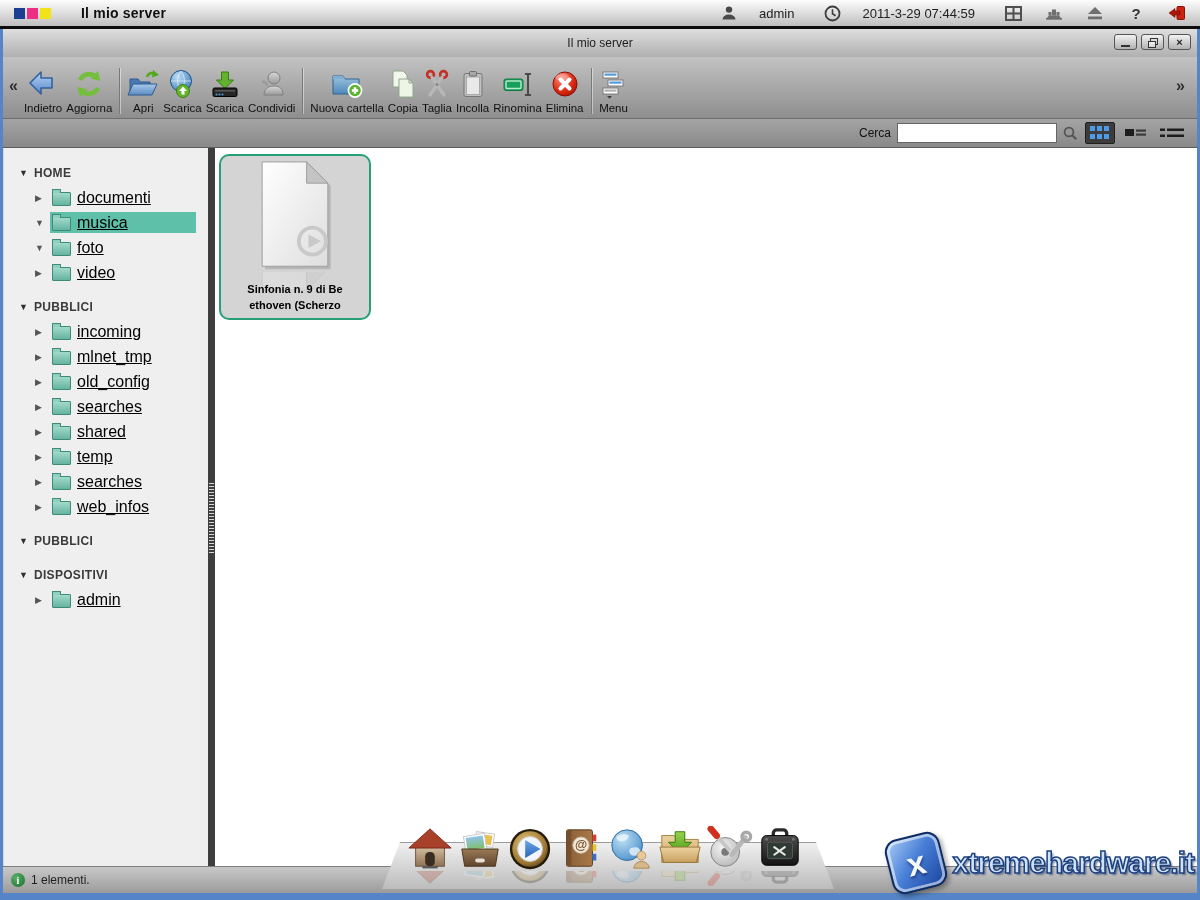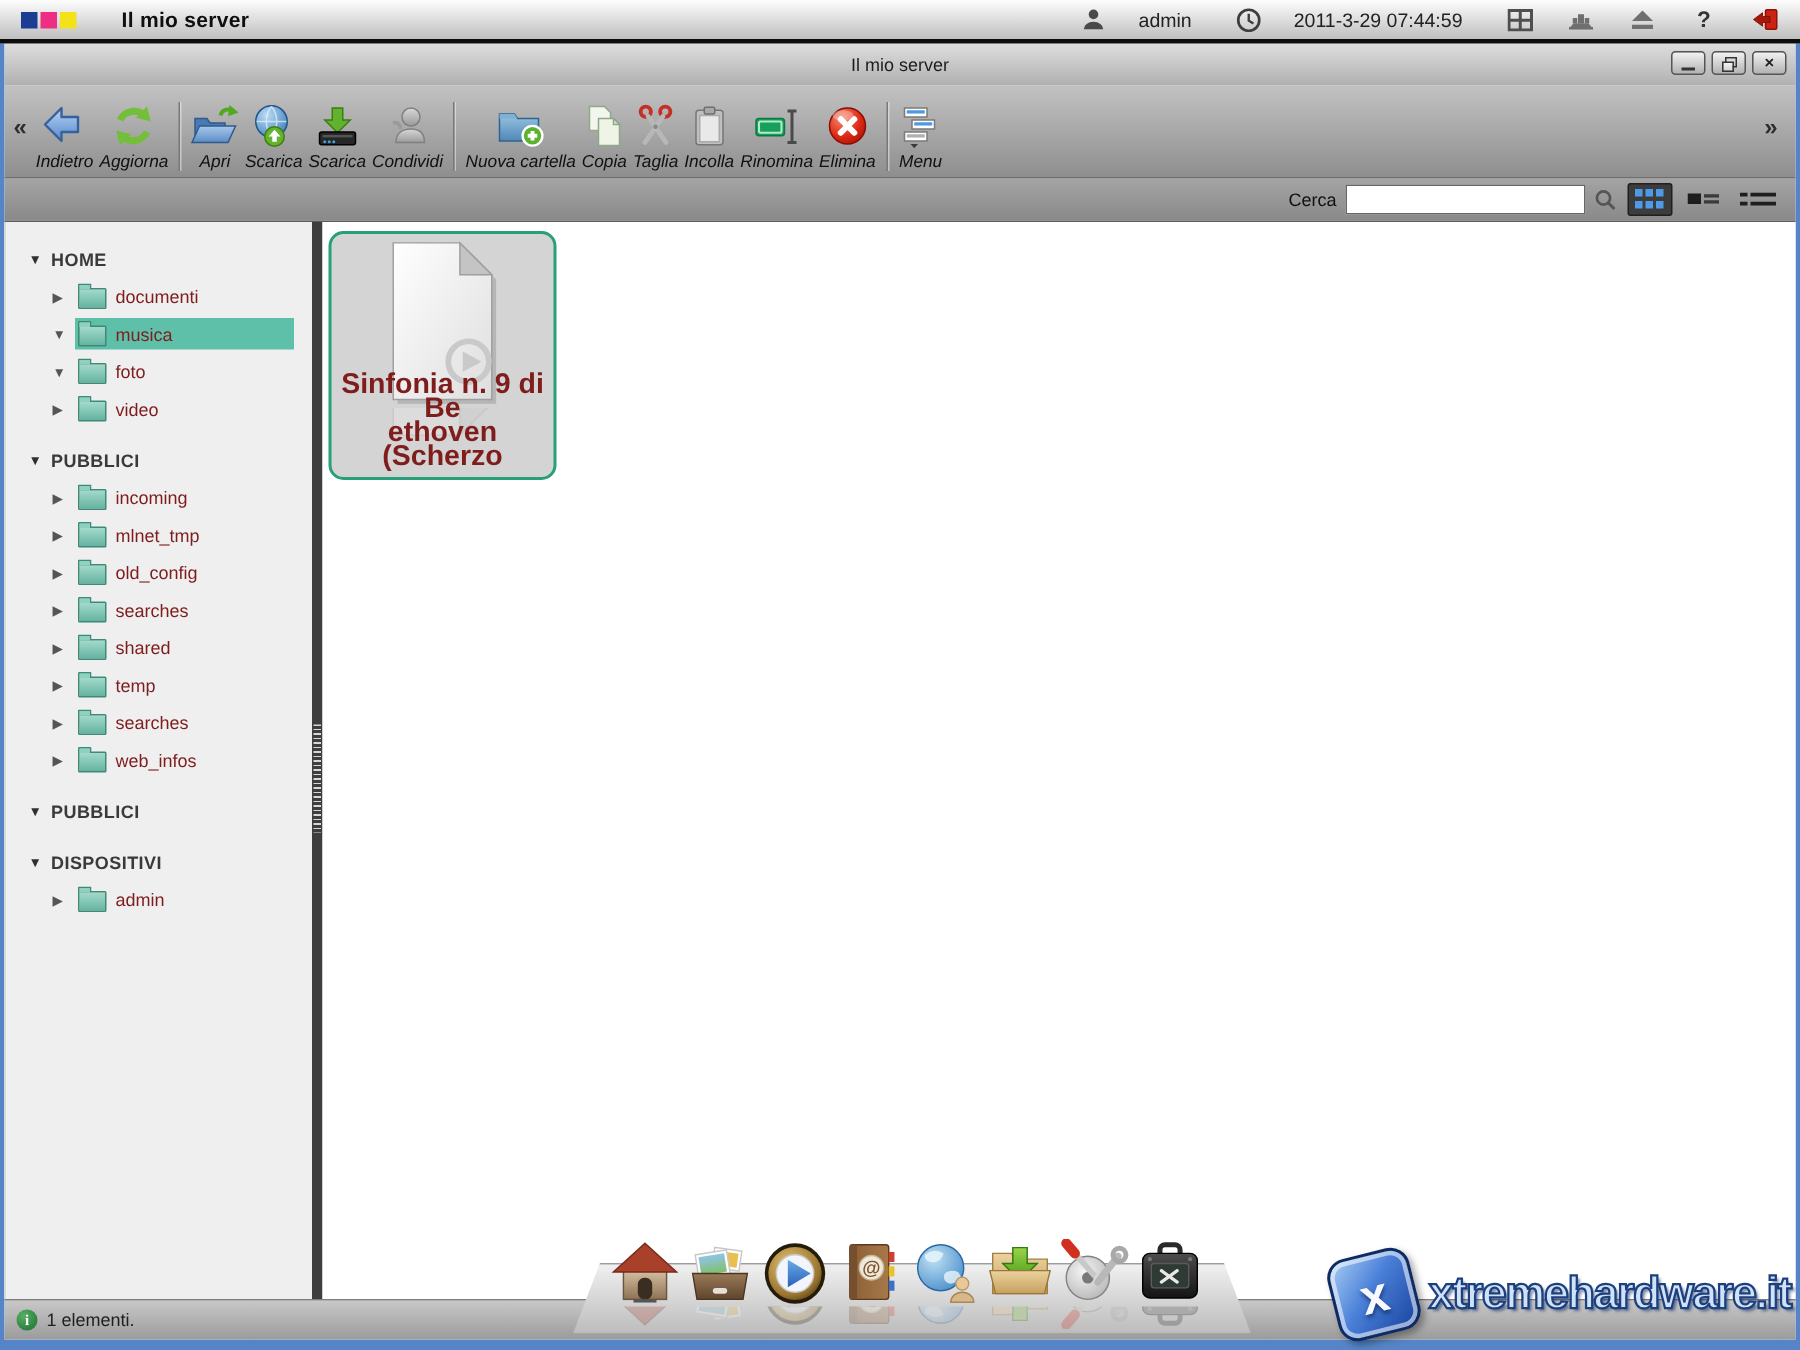--- a/index.html
+++ b/index.html
@@ -25,21 +25,21 @@
   .min-bar{display:block;width:9px;height:2px;background:#333;margin-top:7px;}
   .rest-ic{position:relative;width:9px;height:8px;}
   .rest-ic span{position:absolute;border:1.5px solid #333;width:6px;height:5px;display:block;}
   .rest-ic .b1{left:2px;top:0;}
   .rest-ic .b2{left:0;top:2.5px;background:linear-gradient(#f2f2f2,#d2d2d2);}
 
   
   .toolbar{height:58px;flex:none;background:linear-gradient(#c2c2c2,#8e8e8e);display:flex;align-items:flex-end;padding:0 8px 3px 2px;}
   .chev{font-size:16px;font-weight:bold;color:#2e2e2e;align-self:center;padding:0 4px;cursor:pointer;}
   .chev.right{margin-left:auto;}
-  .tbtn{display:flex;flex-direction:column;align-items:center;padding:0 2px;cursor:pointer;font-style:italic;}
+  .tbtn{display:flex;flex-direction:column;align-items:center;padding:0 2px;cursor:pointer;}
   .ticon{height:35px;display:flex;align-items:flex-end;justify-content:center;padding-bottom:2px;}
   .tlabel{font-size:11.5px;color:#101010;white-space:nowrap;line-height:14px;}
   .tsep{width:1px;background:#787878;height:46px;margin:0 5px 1px;box-shadow:1px 0 0 rgba(255,255,255,.45);align-self:flex-end;}
 
   
   .searchrow{height:30px;flex:none;background:linear-gradient(#a4a4a4,#898989);border-top:1px solid #6e6e6e;border-bottom:1px solid #5c5c5c;box-sizing:border-box;display:flex;align-items:center;justify-content:flex-end;gap:6px;padding-right:10px;}
   .cerca{font-size:12px;color:#101010;}
   .sinput{width:152px;height:18px;border:1px solid #666;background:#fff;font-size:12px;padding:0 3px;font-family:"Liberation Sans",sans-serif;}
   .mag{width:16px;display:flex;align-items:center;cursor:pointer;}
   .vt{width:30px;height:22px;display:flex;align-items:center;justify-content:center;border-radius:2px;cursor:pointer;}
@@ -57,27 +57,27 @@
   .trow.section{margin-top:9px;padding-left:15px;cursor:pointer;}
   .trow.section.first{margin-top:0;}
   .tri{width:15px;font-size:9px;color:#2f2f2f;text-align:left;flex:none;cursor:pointer;}
   .trow.item .tri{color:#555;}
   .sec-label{font-size:12px;font-weight:bold;color:#3a3a3a;letter-spacing:.3px;}
   .trow.item{padding-left:31px;cursor:pointer;}
   .rowbody{display:flex;align-items:center;flex:1;margin-right:12px;height:21px;padding-left:2px;}
   .rowbody.sel{background:#5ec0a8;}
   .fold{width:17px;height:12px;background:linear-gradient(#a2dacb,#66b3a1);border:1px solid #3e8a77;border-radius:1px;position:relative;flex:none;margin-top:3px;}
   .fold::before{content:"";position:absolute;top:-4px;left:-1px;width:7px;height:3px;background:#8fd0c0;border:1px solid #3e8a77;border-bottom:none;border-radius:1px 1px 0 0;}
-  .ilabel{font-size:12px;color:#7f1d1d;margin-left:6px;white-space:nowrap;}
+  .ilabel{font-size:16px;color:#000000;margin-left:6px;white-space:nowrap;text-decoration:underline;}
 
   
   .file-tile{position:absolute;left:4px;top:6px;width:152px;height:166px;background:#d4d4d4;border:2px solid #27a077;border-radius:10px;box-sizing:border-box;text-align:center;cursor:pointer;}
   .doc-wrap{position:relative;height:116px;margin-top:4px;}
   .doc-wrap .refl{position:absolute;left:0;top:112px;width:100%;height:20px;overflow:hidden;opacity:.22;transform:scaleY(-1);}
-  .file-label{position:absolute;left:3px;right:3px;bottom:5px;font-size:19px;font-weight:bold;color:#7f1d1d;line-height:16px;text-align:center;}
+  .file-label{position:absolute;left:3px;right:3px;bottom:5px;font-size:11px;font-weight:bold;color:#000000;line-height:16px;text-align:center;}
 
   
   .statusbar{height:27px;flex:none;background:linear-gradient(#c8c8c8,#9b9b9b);border-top:1px solid #7d7d7d;box-sizing:border-box;display:flex;align-items:center;padding-left:8px;gap:6px;}
   .info-ic{width:14px;height:14px;border-radius:50%;background:radial-gradient(circle at 35% 30%,#57b066,#1d6e30);color:#fff;font-size:10px;font-weight:bold;font-family:"Liberation Serif",serif;display:flex;align-items:center;justify-content:center;flex:none;}
   .status-text{font-size:12px;color:#1f1f1f;}
 
   
   .dock{position:absolute;left:382px;bottom:11px;width:452px;height:58px;z-index:30;}
   .platform{position:absolute;left:0;right:0;bottom:0;height:47px;background:linear-gradient(#f0f0f0,#bcbcbc);clip-path:polygon(18px 0,434px 0,452px 47px,0 47px);border-top:1px solid #9c9c9c;box-sizing:border-box;}
   .dock-items{position:absolute;left:25px;bottom:17px;display:flex;gap:4px;align-items:flex-end;}

